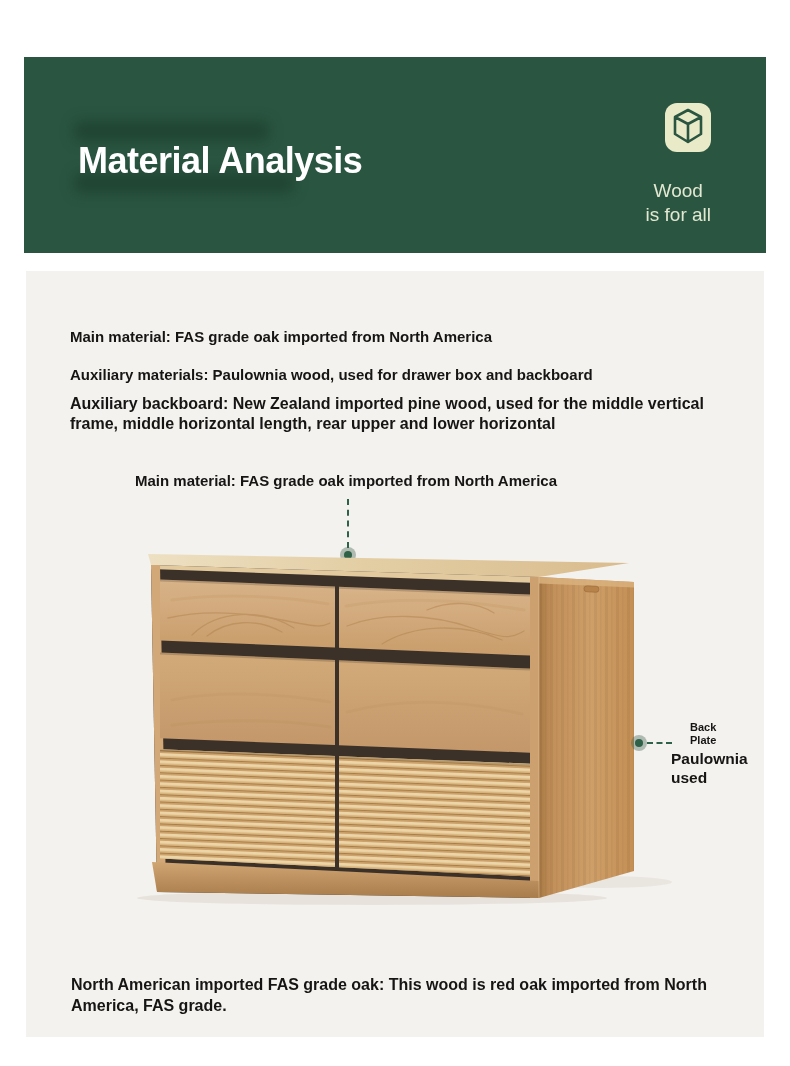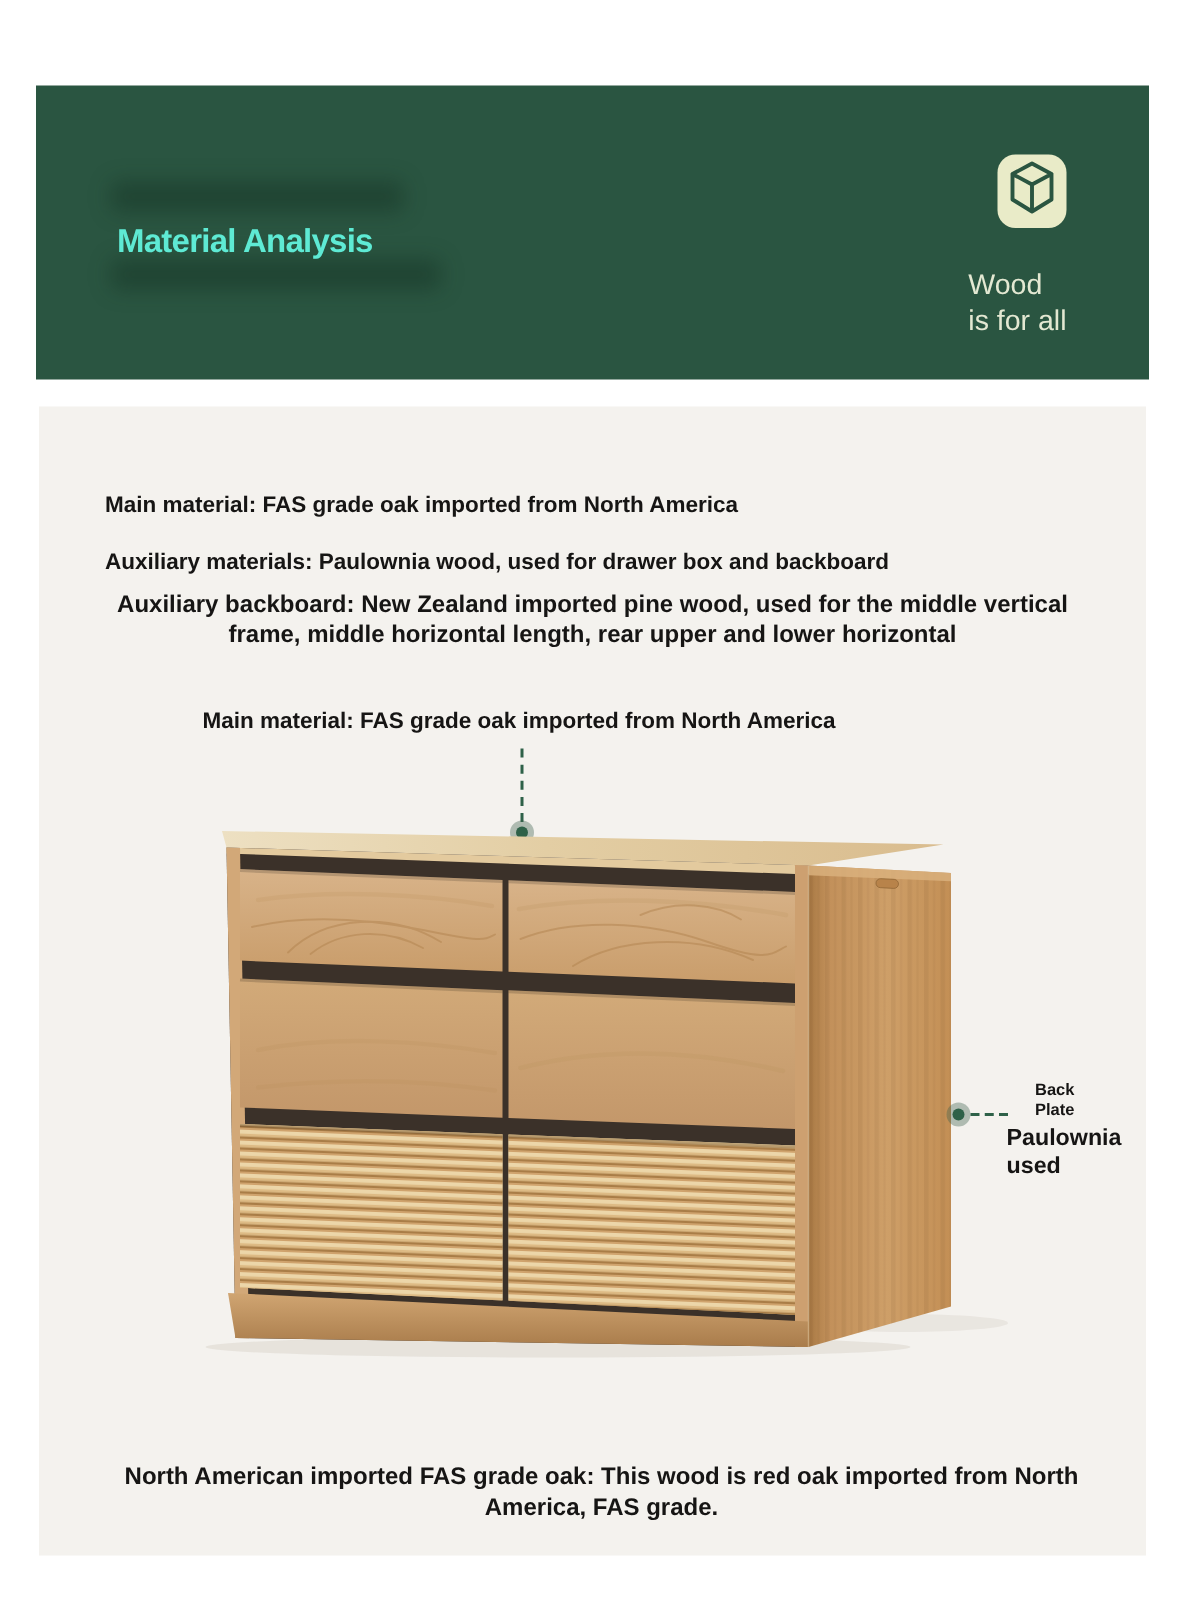--- a/index.html
+++ b/index.html
@@ -23,38 +23,38 @@
     background:var(--banner-green);overflow:hidden;
   }
   .ghost{
     position:absolute;background:rgba(10,32,20,.32);
     filter:blur(7px);border-radius:5px;pointer-events:none;
   }
   .ghost-a{left:50px;top:64px;width:195px;height:20px;}
   .ghost-b{left:50px;top:116px;width:220px;height:20px;}
   .banner-title{
     position:absolute;left:54px;top:88px;
-    font-size:22px;line-height:32px;font-weight:bold;color:#5eead4;
+    font-size:36px;line-height:32px;font-weight:bold;color:#ffffff;
     letter-spacing:-0.5px;white-space:nowrap;
   }
   .icon-box{
     position:absolute;left:641px;top:46px;width:46px;height:49px;
     background:var(--icon-bg);border-radius:12px;
     display:flex;align-items:center;justify-content:center;
   }
   .tagline{
-    position:absolute;right:55px;top:122px;text-align:left;
+    position:absolute;right:55px;top:122px;text-align:center;
     font-size:19px;line-height:24px;font-weight:400;color:var(--tagline-text);
   }
   
   .panel{
     position:absolute;left:26px;top:271px;width:738px;height:766px;
     background:var(--panel-bg);
   }
-  .txt{position:absolute;color:var(--text-dark);font-weight:bold;text-align:center;}
+  .txt{position:absolute;color:var(--text-dark);font-weight:bold;}
   .txt-main{left:44px;top:57px;font-size:15px;line-height:18px;white-space:nowrap;}
   .txt-aux1{left:44px;top:96px;font-size:15px;line-height:16px;white-space:nowrap;}
   .txt-aux2{left:44px;top:123px;font-size:16px;line-height:20px;width:650px;}
   .txt-footnote{left:45px;top:686px;font-size:16px;line-height:21px;width:660px;margin-top:17px;}
   
   .anno-top-label{left:109px;top:201px;font-size:15px;line-height:18px;white-space:nowrap;}
   .vline{
     position:absolute;left:321px;top:228px;height:49px;width:0;
     border-left:2px dashed var(--annotation-green);
   }

